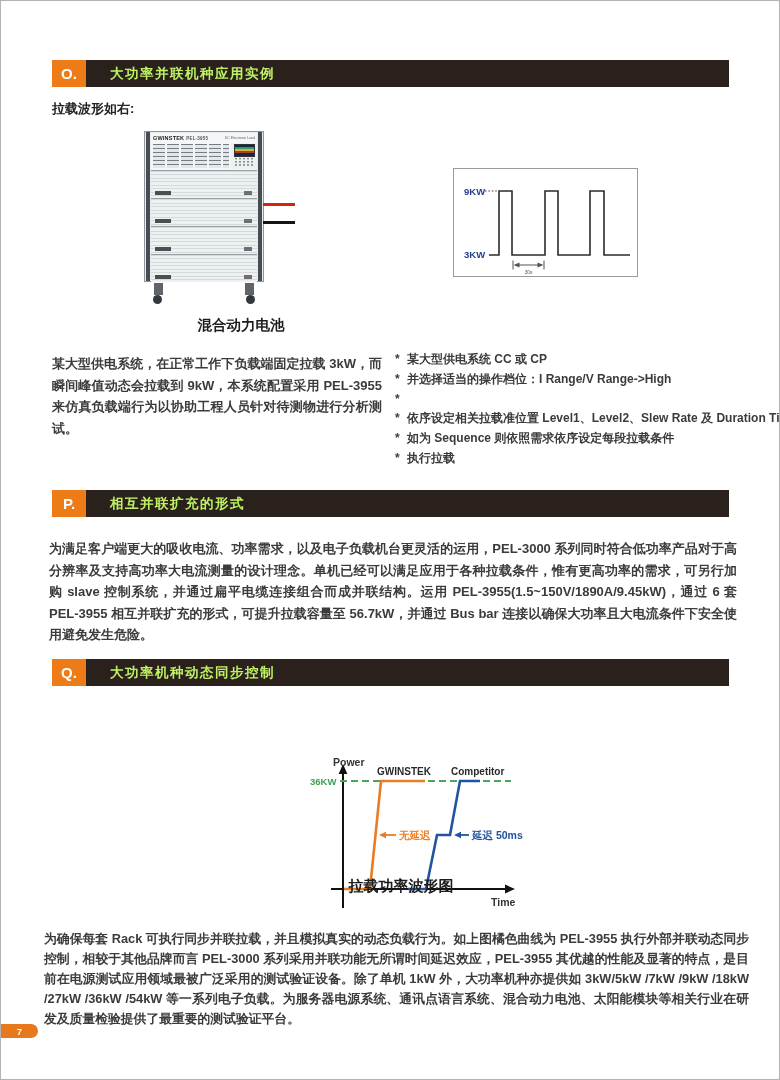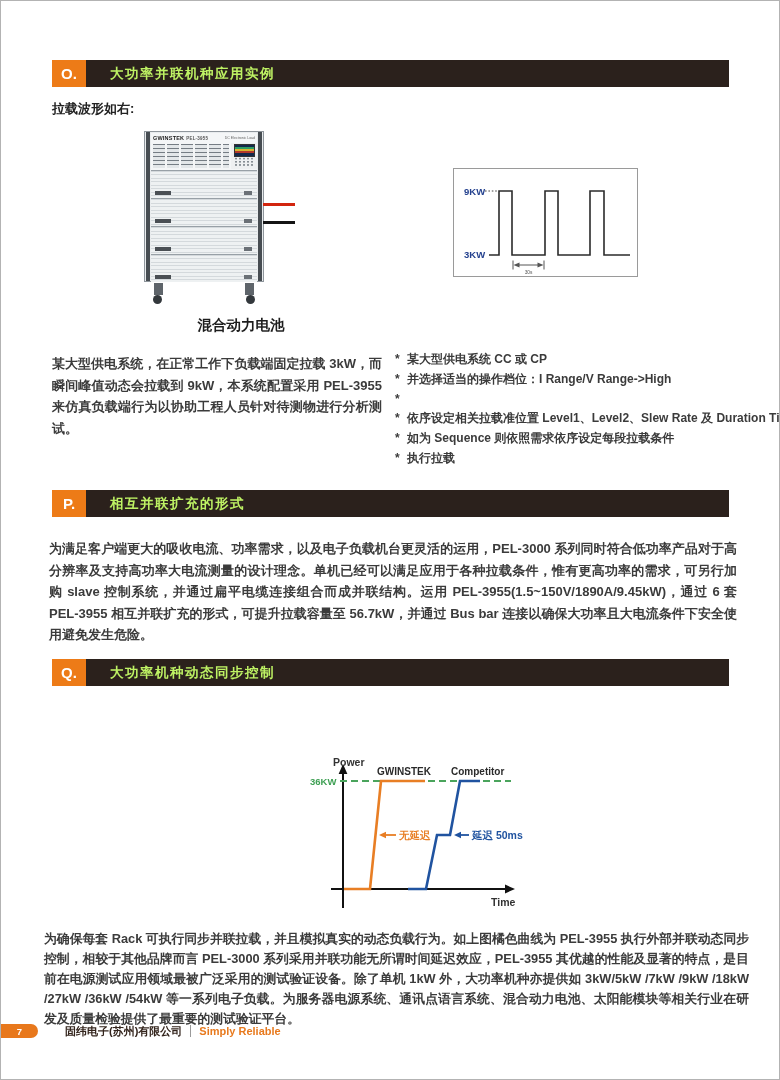--- a/index.html
+++ b/index.html
@@ -204,23 +204,19 @@
       <text x="158" y="25" font-size="10" font-weight="bold" fill="#2a2a2a">Competitor</text>
 
       <polygon points="86,85 93,81.8 93,88.2" fill="#e87e24"></polygon>
       <line x1="93" y1="85" x2="103" y2="85" stroke="#e87e24" stroke-width="1.8"></line>
       <text x="106" y="89" font-size="10.5" font-weight="bold" fill="#e87e24">无延迟</text>
       <polygon points="161,85 168,81.8 168,88.2" fill="#2053a0"></polygon>
       <line x1="168" y1="85" x2="176" y2="85" stroke="#2053a0" stroke-width="1.8"></line>
       <text x="179" y="89" font-size="10.5" font-weight="bold" fill="#2053a0">延迟 50ms</text>
     </svg>
   </div>
+  <div class="chart-caption">拉载功率波形图</div>
 
   <div class="para" style="left:43px;top:928px;width:705px;font-size:12.8px;line-height:20px">为确保每套 Rack 可执行同步并联拉载，并且模拟真实的动态负载行为。如上图橘色曲线为 PEL-3955 执行外部并联动态同步控制，相较于其他品牌而言 PEL-3000 系列采用并联功能无所谓时间延迟效应，PEL-3955 其优越的性能及显著的特点，是目前在电源测试应用领域最被广泛采用的测试验证设备。除了单机 1kW 外，大功率机种亦提供如 3kW/5kW /7kW /9kW /18kW /27kW /36kW /54kW 等一系列电子负载。为服务器电源系统、通讯点语言系统、混合动力电池、太阳能模块等相关行业在研发及质量检验提供了最重要的测试验证平台。</div>
 
   <div class="page-tab">7</div>
-  <div class="footer-line">
-    <span class="footer-company">固纬电子(苏州)有限公司</span>
-    <span class="footer-divider"></span>
-    <span class="footer-tagline">Simply Reliable</span>
-  </div>
 
 </div>
 
 </body></html>

